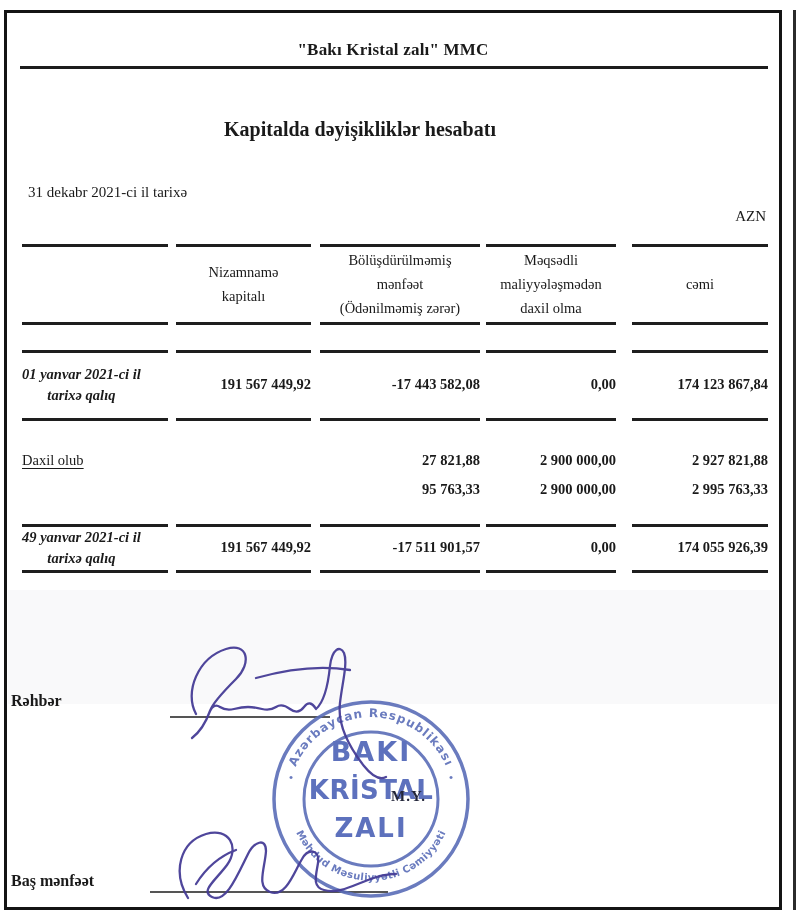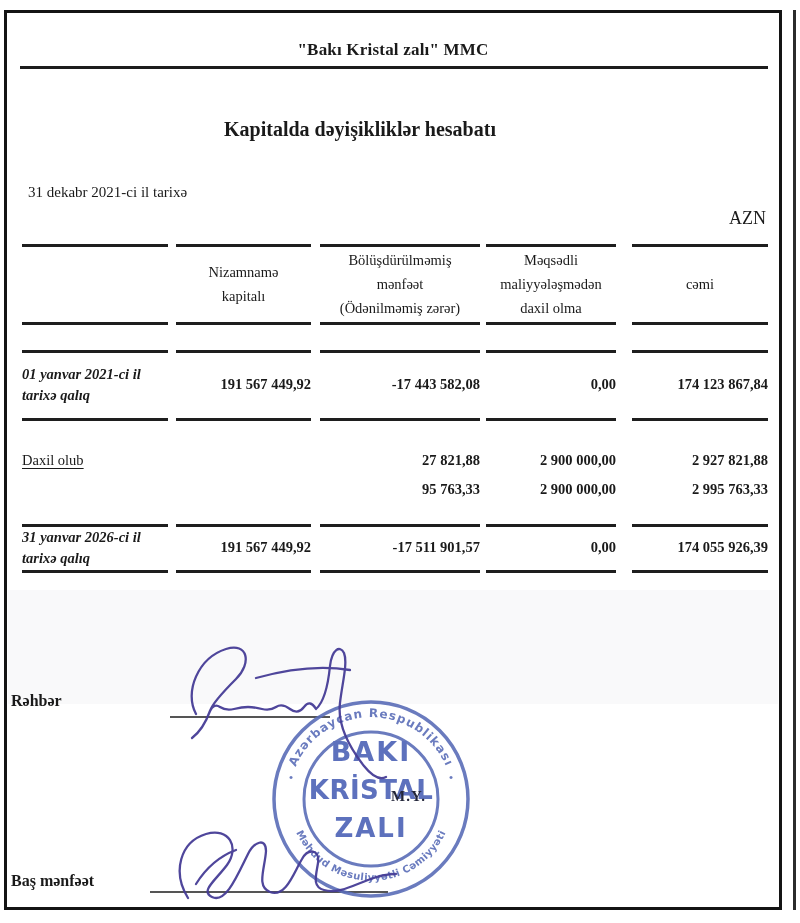--- a/index.html
+++ b/index.html
@@ -9,36 +9,36 @@
   }
   .abs{position:absolute;}
   .doc-border{left:4px;top:10px;width:772px;height:894px;border:3px solid #141414;background:transparent;}
   .next-page-edge{left:793px;top:10px;width:3px;height:900px;background:#2b2b2b;}
   .scan-shade{left:8px;top:590px;width:770px;height:114px;background:rgba(90,90,100,0.035);}
 
   .company-title{left:4px;top:40px;width:778px;text-align:center;font-size:17px;font-weight:bold;letter-spacing:.2px;}
   .title-rule{left:20px;top:66px;width:748px;height:3px;background:#1c1c1c;}
   .report-title{left:4px;top:118px;width:712px;text-align:center;font-size:20px;font-weight:bold;}
   .report-date{left:28px;top:184px;font-size:15px;text-align:center;}
-  .currency{top:208px;right:34px;font-size:18px;}
+  .currency{top:208px;right:34px;font-size:15px;}
 
   
   .rule-row{left:22px;width:746px;height:3px;
     background:linear-gradient(90deg,
       #1e1e1e 0,#1e1e1e 146px,transparent 146px,transparent 154px,
       #1e1e1e 154px,#1e1e1e 289px,transparent 289px,transparent 298px,
       #1e1e1e 298px,#1e1e1e 458px,transparent 458px,transparent 464px,
       #1e1e1e 464px,#1e1e1e 594px,transparent 594px,transparent 610px,
       #1e1e1e 610px,#1e1e1e 746px);}
   .r1{top:244px}.r2{top:322px}.r3{top:350px}.r4{top:418px}.r5{top:524px}.r6{top:570px}
 
   .c1{left:22px;width:146px}.c2{left:176px;width:135px}
   .c3{left:320px;width:160px}.c4{left:486px;width:130px}.c5{left:632px;width:136px}
 
-  .cell{display:flex;align-items:center;font-size:14.5px;white-space:pre-line;}
+  .cell{display:flex;align-items:center;font-size:14.5px;white-space:pre-line;text-align:center;}
   .head{top:247px;height:73px;justify-content:center;text-align:center;line-height:24px;}
   .rowA{top:353px;height:63px;}
   .rowB{top:447px;height:26px;}
   .rowC{top:476px;height:26px;}
   .rowD{top:527px;height:41px;}
   .num{justify-content:flex-end;font-weight:bold;text-align:right;}
   .lbl-bal{font-weight:bold;font-style:italic;line-height:21px;}
   .lbl-flow{text-decoration:underline;text-underline-offset:3px;}
 
   .sig-label{left:11px;font-size:16px;font-weight:700;}
@@ -93,21 +93,21 @@
 
   <div class="abs cell rowB c1 lbl-flow">Daxil olub</div>
   <div class="abs cell rowB c3 num">27 821,88</div>
   <div class="abs cell rowB c4 num">2 900 000,00</div>
   <div class="abs cell rowB c5 num">2 927 821,88</div>
 
   <div class="abs cell rowC c3 num">95 763,33</div>
   <div class="abs cell rowC c4 num">2 900 000,00</div>
   <div class="abs cell rowC c5 num">2 995 763,33</div>
 
-  <div class="abs cell rowD c1 lbl-bal">31 yanvar 2026-ci il
+  <div class="abs cell rowD c1 lbl-bal">49 yanvar 2021-ci il
 tarixə qalıq</div>
   <div class="abs cell rowD c2 num">191 567 449,92</div>
   <div class="abs cell rowD c3 num">-17 511 901,57</div>
   <div class="abs cell rowD c4 num">0,00</div>
   <div class="abs cell rowD c5 num">174 055 926,39</div>
 
   <div class="abs sig-label dir-label">Rəhbər</div>
   <div class="abs sig-line sig-line1"></div>
   <div class="abs sig-label acc-label">Baş mənfəət</div>
   <div class="abs sig-line sig-line2"></div>

